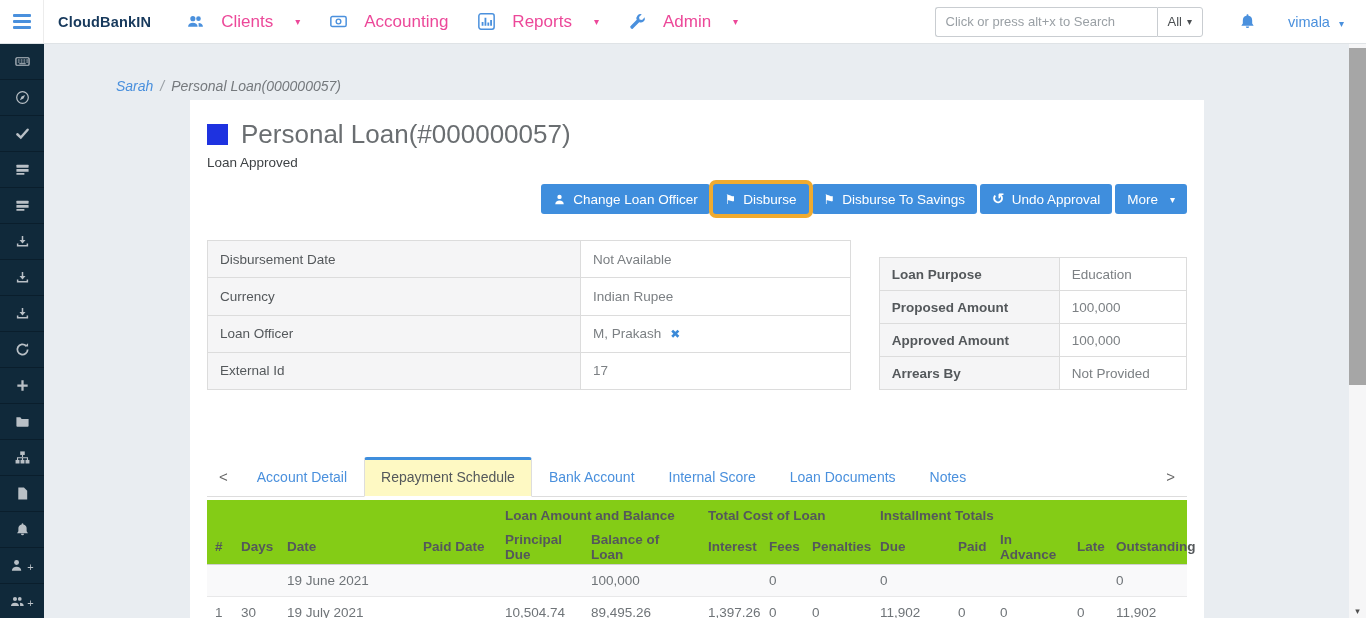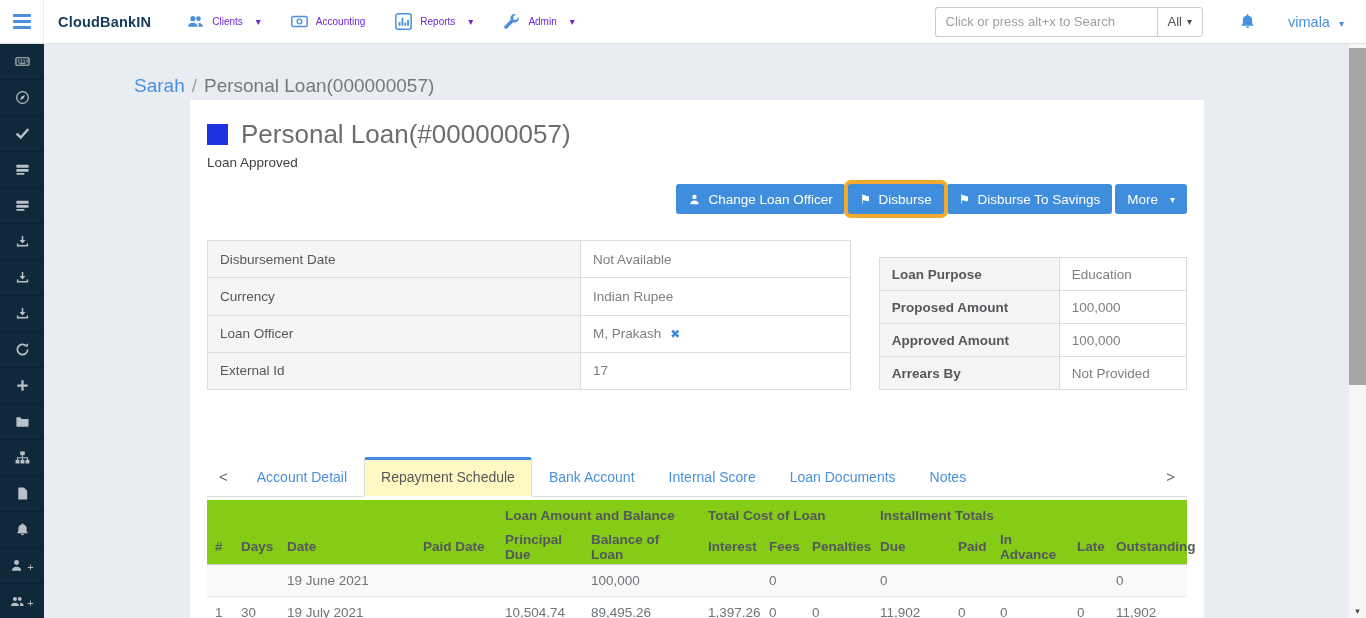--- a/index.html
+++ b/index.html
@@ -7,21 +7,21 @@
     font-family:"Liberation Sans","DejaVu Sans",sans-serif; }
 
   
   .navbar { position:absolute; top:0; left:0; width:1366px; height:44px; background:#fff;
     border-bottom:1px solid #dfe3e6; display:flex; align-items:center; z-index:20; }
   .burger { width:44px; height:43px; display:flex; flex-direction:column; justify-content:center;
     align-items:center; gap:3px; border-right:1px solid #ececec; cursor:pointer; }
   .burger span { width:18px; height:3px; background:#4a90dd; border-radius:1px; }
   .logo { margin-left:14px; font-size:14.5px; font-weight:bold; color:#17395c; letter-spacing:.2px; }
   .nav-items { display:flex; margin-left:36px; gap:30px; align-items:center; }
-  .nav-item { color:#6d28d9; font-size:10px; display:flex; align-items:center; gap:8px; cursor:pointer; }
+  .nav-item { color:#ec4899; font-size:17px; display:flex; align-items:center; gap:17px; cursor:pointer; }
   .nav-item svg { width:17px; height:17px; color:#4a90dd; }
   .caret::after { content:"▾"; font-size:10px; margin-left:5px; position:relative; top:0px; }
   .nav-right { margin-left:auto; display:flex; align-items:center; margin-right:22px; }
   .search-group { display:flex; align-items:stretch; height:30px; }
   .search-group input { width:222px; border:1px solid #c9cdd1; border-right:none; border-radius:3px 0 0 3px;
     padding:0 10px; font-size:13px; color:#555; outline:none; font-family:inherit; }
   .search-group input::placeholder { color:#9aa0a5; }
   .scope { border:1px solid #c9cdd1; border-radius:0 3px 3px 0; display:flex; align-items:center;
     padding:0 10px; font-size:13px; color:#4b4f52; background:#fff; cursor:pointer; }
   .bell-btn { margin-left:36px; cursor:pointer; display:flex; }
@@ -30,21 +30,21 @@
 
   
   .sidebar { position:absolute; top:44px; left:0; bottom:0; width:44px; background:#10293a; z-index:15; }
   .side-item { height:36px; display:flex; align-items:center; justify-content:center; gap:2px;
     border-bottom:1px solid #0a1e2c; cursor:pointer; color:#b9c0c6; }
   .side-item svg { width:15px; height:15px; }
   .mini-plus::after { content:"+"; font-size:11px; color:#b9c0c6; position:relative; top:1px; }
 
   
   .content { position:absolute; top:44px; left:44px; right:0; bottom:0; background:#e9edf1; overflow:hidden; }
-  .breadcrumb { margin:34px 0 0 90px; font-size:19px; line-height:16px; color:#75797d; }
+  .breadcrumb { margin:34px 0 0 72px; font-size:14px; line-height:16px; color:#75797d;font-style:italic; }
   .breadcrumb .crumb-link { color:#4a90dd; text-decoration:none; cursor:pointer; }
   .breadcrumb .sep { margin:0 7px; color:#9aa0a5; }
 
   .card { margin:6px 0 0 146px; width:1014px; background:#fff; padding:0 17px 40px 17px; height:560px; }
 
   .title-row { padding-top:19px; display:flex; align-items:center; gap:13px; }
   .title-square { width:21px; height:21px; background:#1e32e0; flex:0 0 auto; }
   .page-title { font-size:26px; color:#6a6e71; font-weight:400; }
   .status-text { margin-top:5px; font-size:13.5px; color:#3e4245; }
 
@@ -272,20 +272,24 @@
           </svg>
         <span>Change Loan Officer</span>
       </button>
       <button class="btn highlighted">
         <span class="flag-icon"></span>
         <span>Disburse</span>
       </button>
       <button class="btn">
         <span class="flag-icon"></span>
         <span>Disburse To Savings</span>
+      </button>
+      <button class="btn">
+        <span class="undo-icon"></span>
+        <span>Undo Approval</span>
       </button>
       <button class="btn caret">
         <span>More</span>
       </button>
     </div>
 
     <div class="details-row">
       <table class="details tbl-left">
         <tbody>
           <tr>

